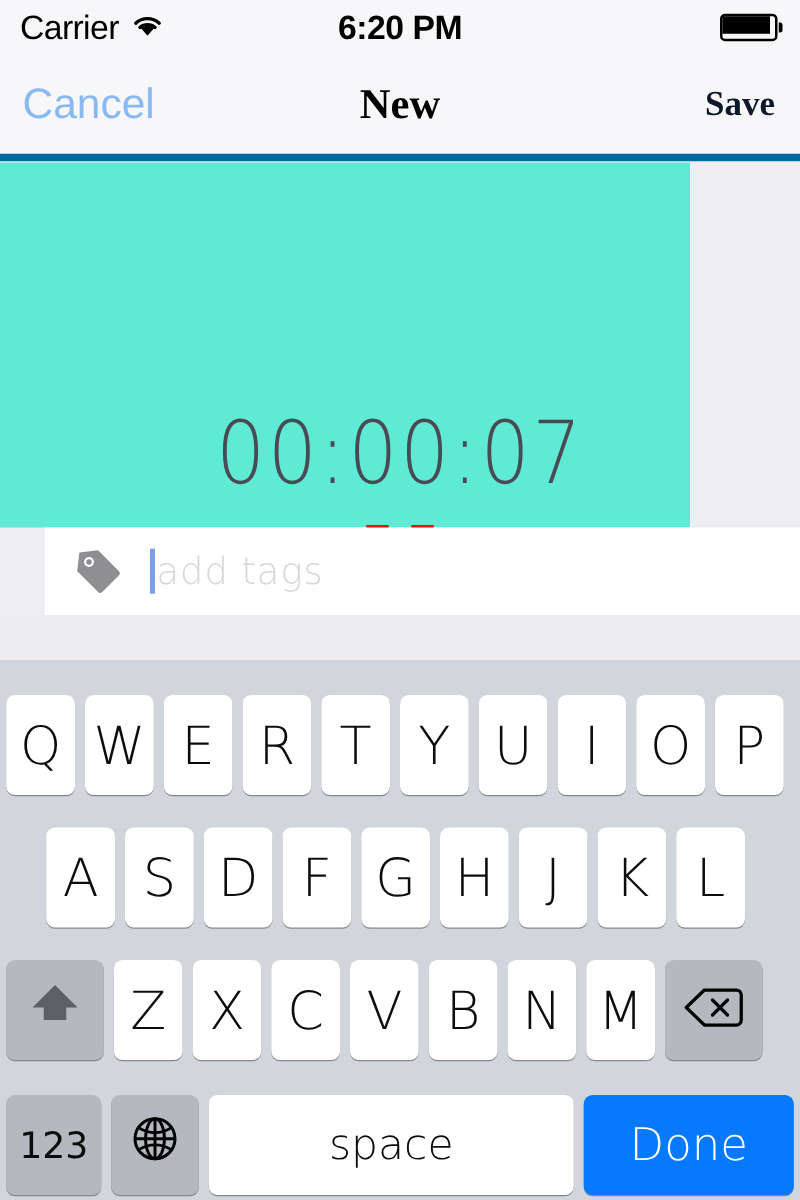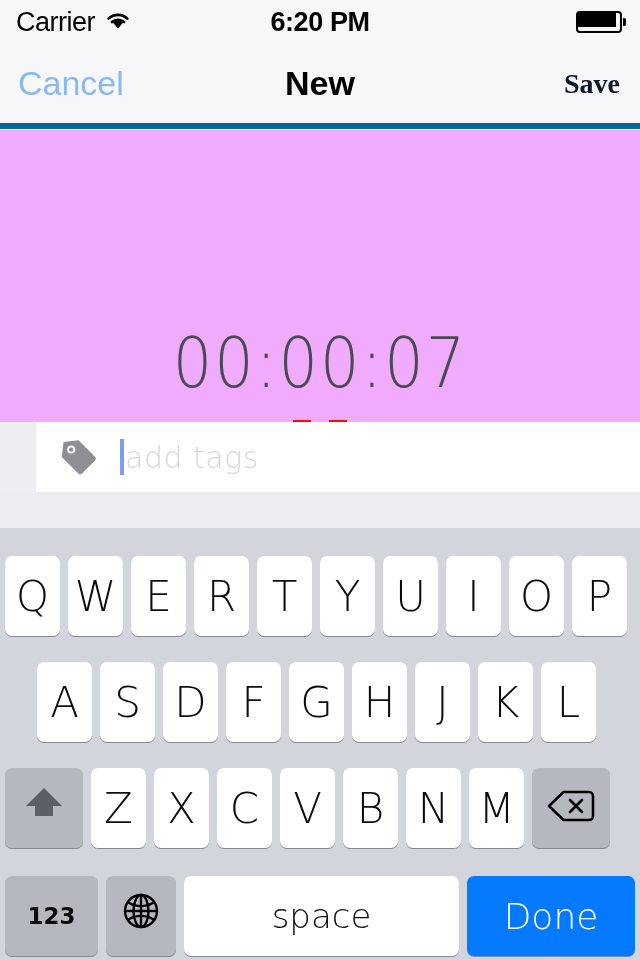--- a/index.html
+++ b/index.html
@@ -45,31 +45,31 @@
     border-bottom:6px solid #0369a1;
     display:flex; align-items:center;
   }
   .nav-cancel {
     position:absolute; left:18px;
     font-size:34px; color:#63a6ef; font-weight:300;
     letter-spacing:0px; opacity:0.75;
   }
   .nav-title {
     position:absolute; left:0; width:640px; text-align:center;
-    font-size:34px; font-weight:bold; color:#000;
+    font-size:34px; font-weight:bold; color:#000;font-family:Liberation Serif, serif;
   }
   .nav-save {
     position:absolute; right:20px;
     font-size:28px; color:#0f172a; font-weight:bold;font-family:Liberation Serif, serif;
   }
 
   
   .timer-panel {
-    position:absolute; top:130px; left:0; width:640px; height:292px;
-    background:#f0abfc;
+    position:absolute; top:130px; left:0; width:552px; height:292px;
+    background:#5eead4;
     padding-left:14px;
   }
   .timer-value {
     position:absolute; top:196px; left:0; width:640px;
     text-align:center;
     font-family:"DejaVu Sans", sans-serif;
     font-weight:100;
     font-size:62px;
     color:#4a4a54;
     letter-spacing:2px;
@@ -132,21 +132,21 @@
   .row-gap { width:8px; flex:none; }
   .edge-pad-1 { width:5px; flex:none; }
   .edge-pad-2 { width:37px; flex:none; }
 
   .key-fn {
     background:#b5b8bf;
     box-shadow:0 1px 0 rgba(120,123,132,0.85);
   }
   .key-shift { width:78px; }
   .key-backspace { width:78px; }
-  .key-num { width:93px; font-size:23px; font-weight:700; }
+  .key-num { width:76px; font-size:29px; font-weight:400; }
   .key-globe { width:70px; }
   .key-space {
     flex:1;
     font-size:34px; font-weight:300;
   }
   .key-done {
     width:168px;
     background:#067aff;
     color:#ffffff;
     font-size:36px; font-weight:300;

